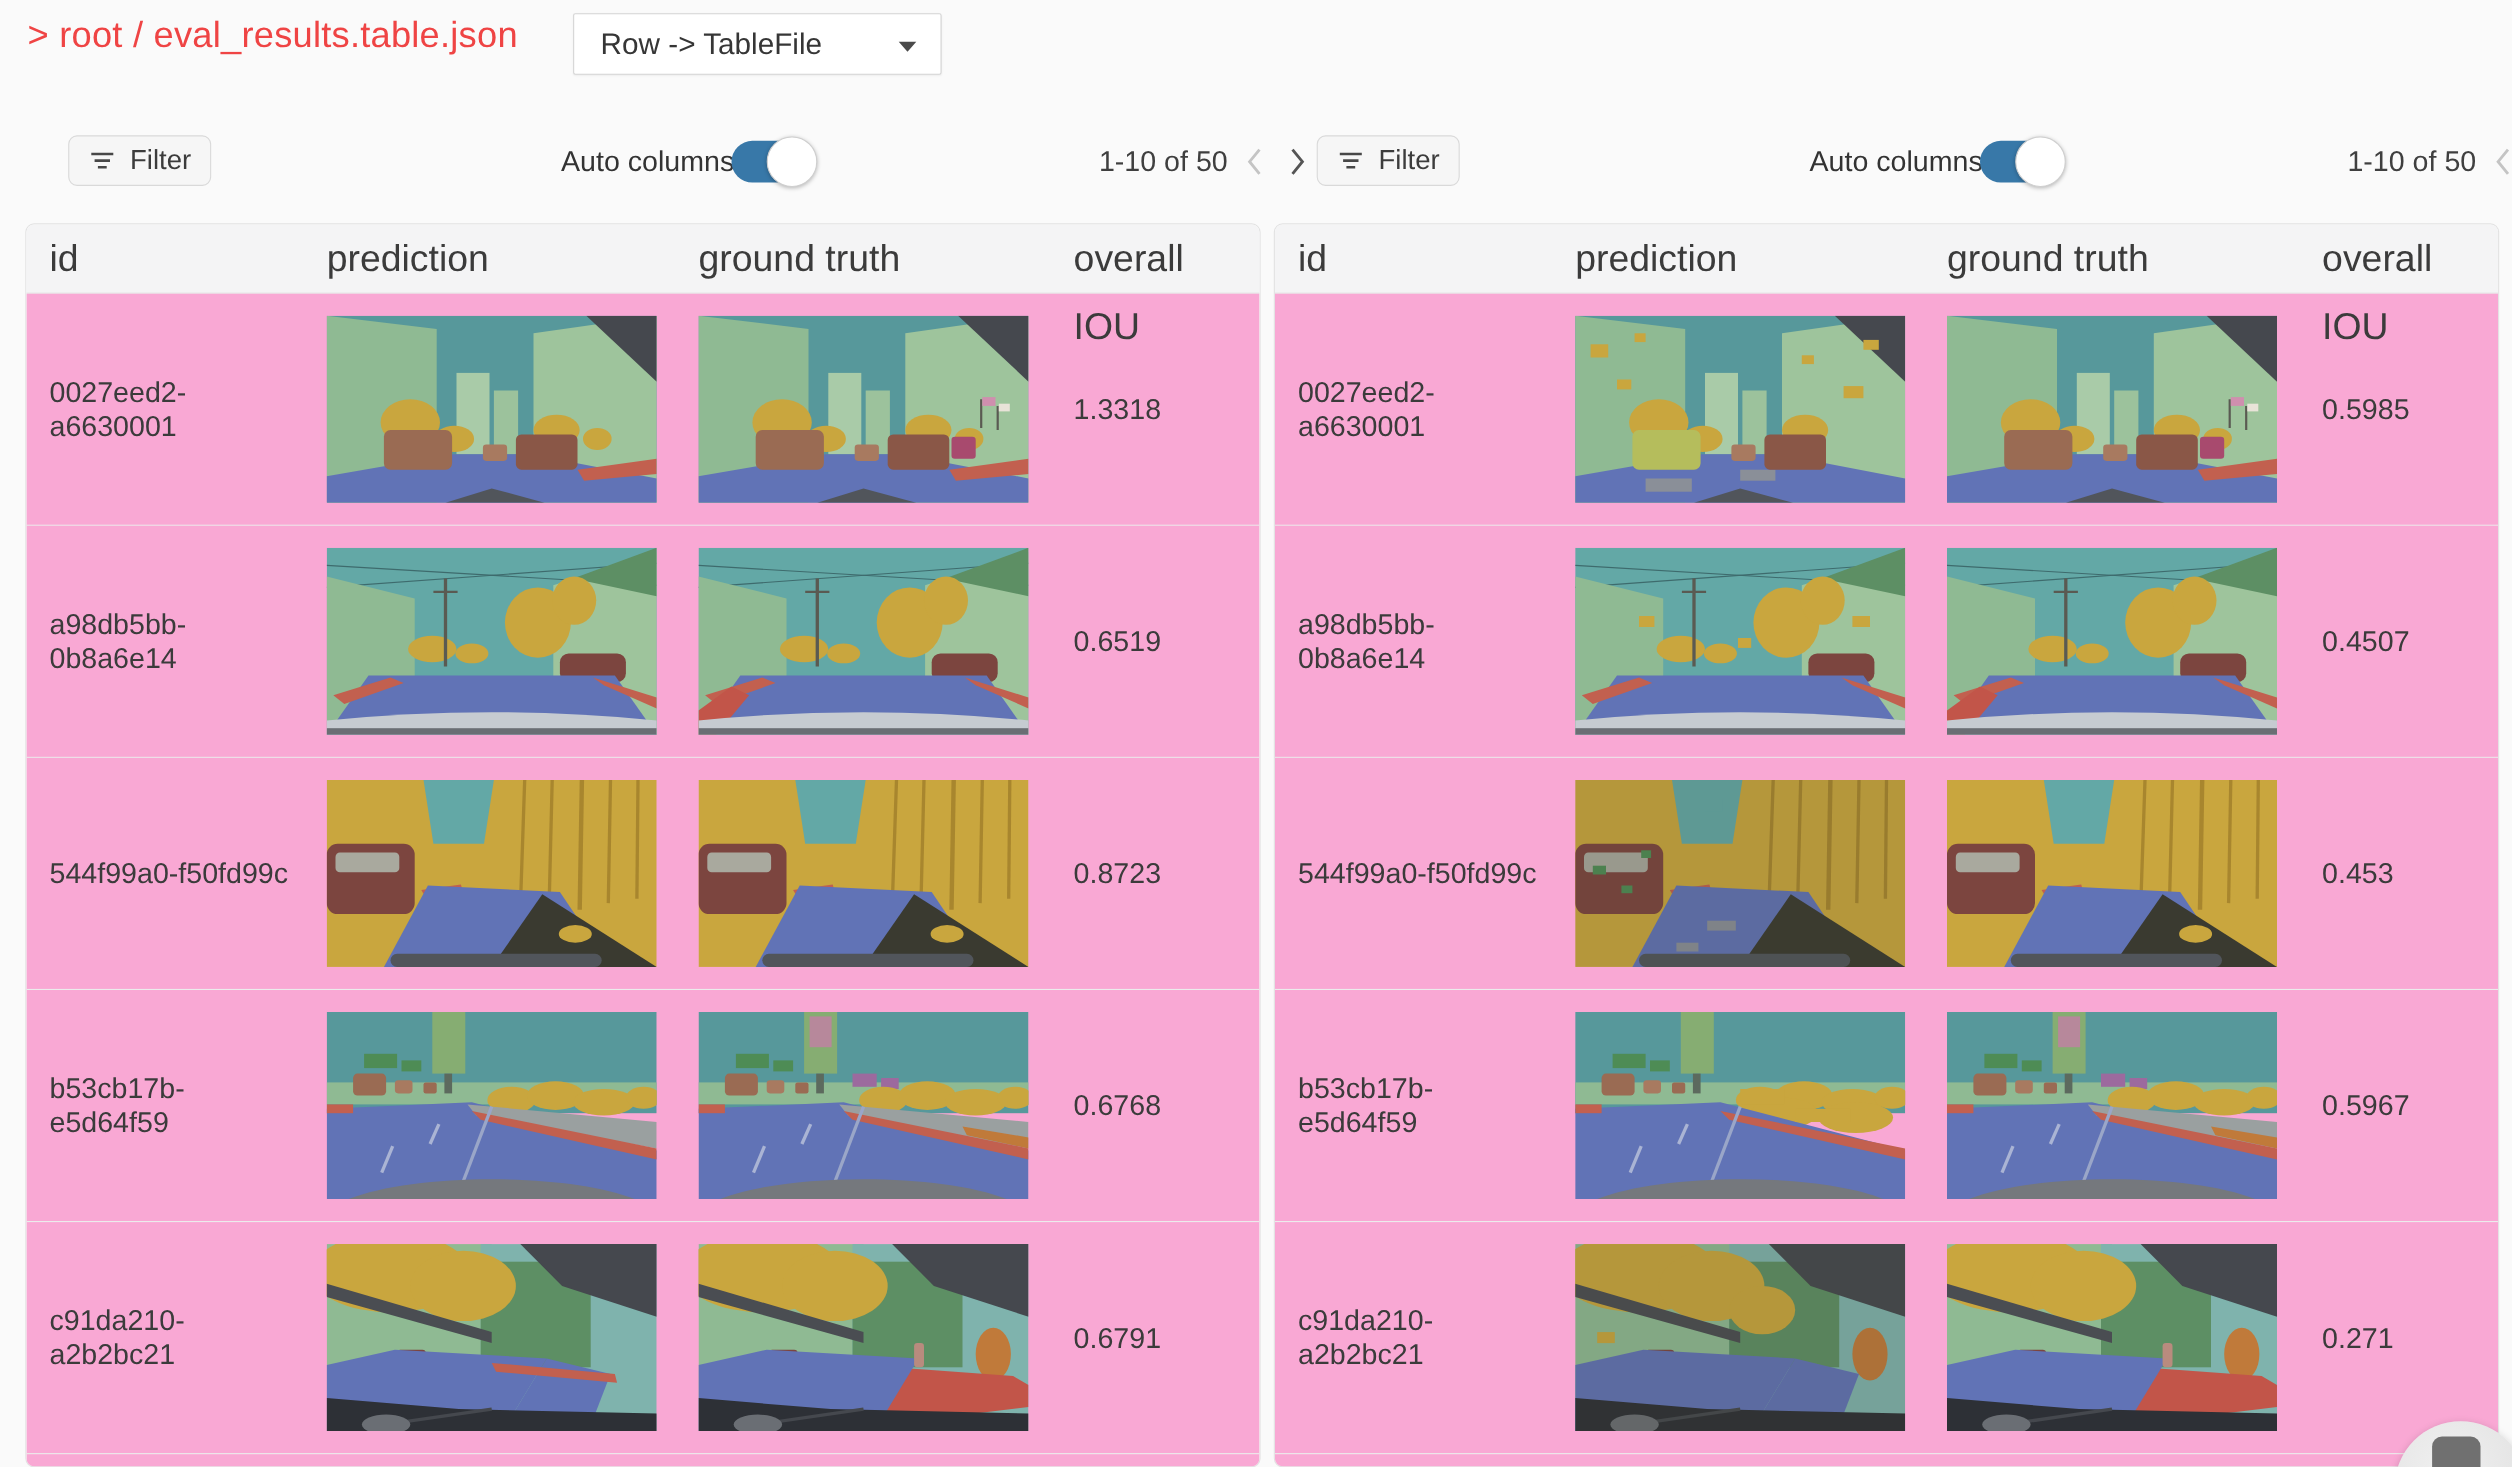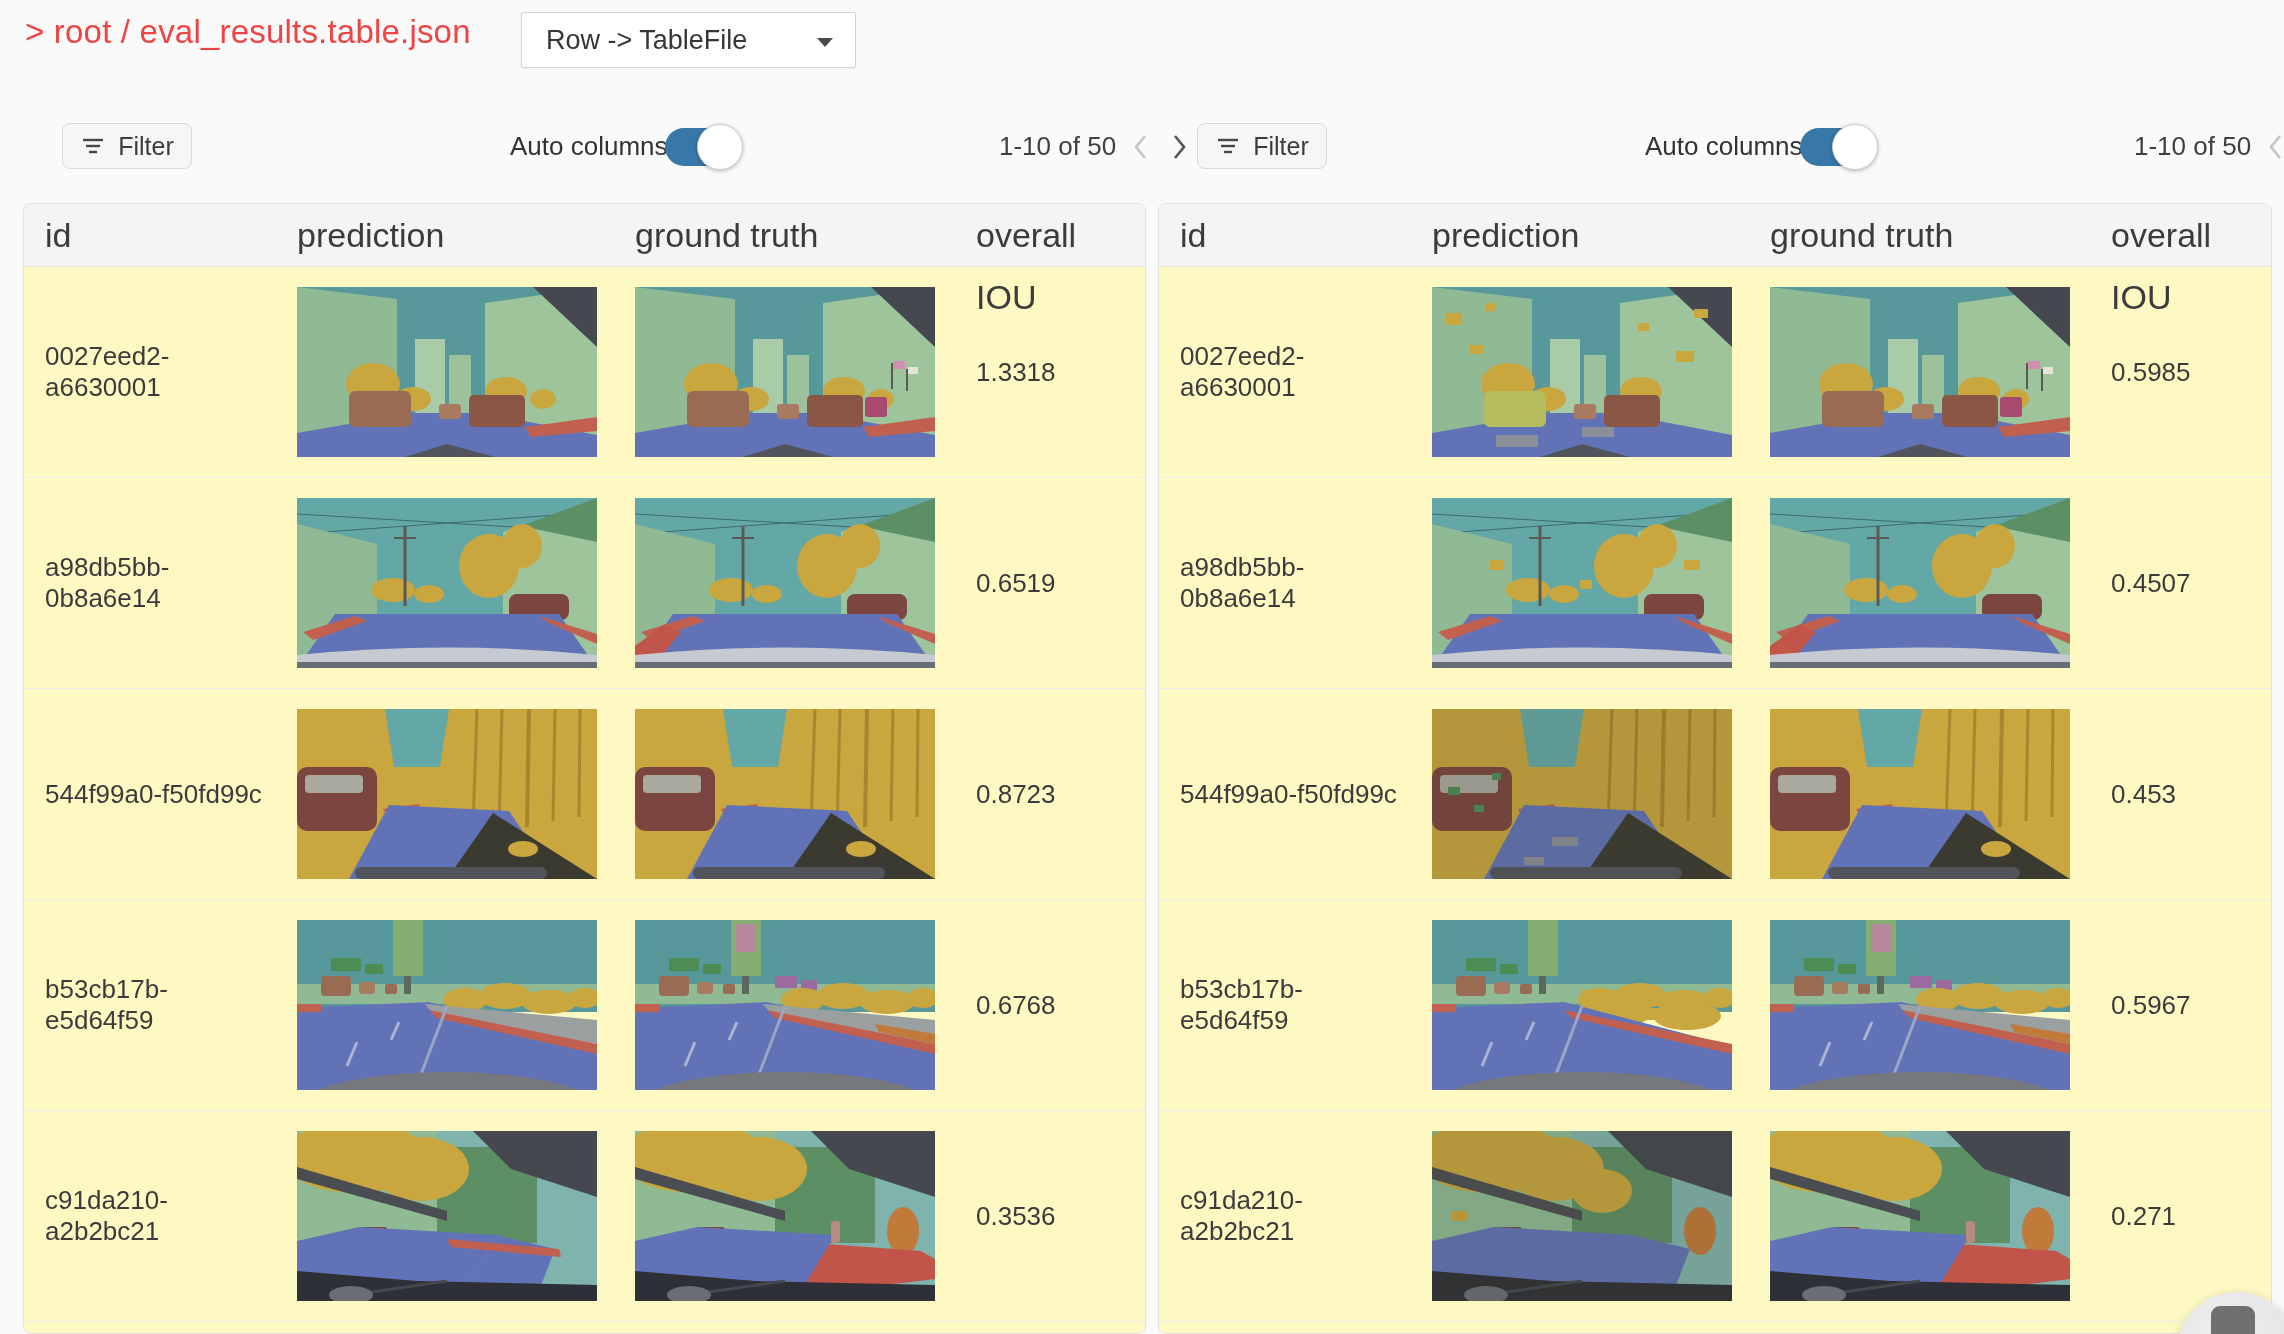--- a/index.html
+++ b/index.html
@@ -50,21 +50,21 @@
   }
   #panel-0{left:23px;width:1123px;}
   #panel-1{left:1158px;width:1114px;}
   #panel-0 .table{width:1123px;}
   #panel-1 .table{width:1114px;}
   .thead{display:flex;height:62px;background:#f4f4f5;border-bottom:1px solid #e4e4e4;}
   .th{line-height:62px;font-size:34px;color:#3b3b3b;box-sizing:border-box;}
   .th-id{width:252px;padding-left:21px;}
   .th-pred,.th-gt{width:338px;padding-left:21px;}
   .th-iou{flex:1;padding-left:24px;}
-  .tr{display:flex;align-items:center;height:211px;border-bottom:1px solid #ececec;background:#fef9c3;box-sizing:border-box;}
+  .tr{display:flex;align-items:center;height:211px;border-bottom:1px solid #ececec;background:#f9a8d4;box-sizing:border-box;}
   .tr.partial{height:13px;border-bottom:none;}
   .td-id{width:252px;padding-left:21px;font-size:26px;color:#3b3b3b;box-sizing:border-box;}
   .td-img{width:338px;box-sizing:border-box;}
   .td-img svg{display:block;margin-left:21px;width:300px;height:170px;cursor:pointer;}
   .td-iou{flex:1;padding-left:24px;font-size:26px;color:#3b3b3b;box-sizing:border-box;}
   
   .fab{
     position:absolute;left:2177px;top:1292px;width:120px;height:120px;border-radius:50%;
     background:radial-gradient(circle at 40% 35%,#f0f0f0,#dedede);
     box-shadow:0 2px 8px rgba(0,0,0,.18);cursor:pointer;
@@ -347,21 +347,21 @@
                 <ellipse cx="268" cy="100" rx="16" ry="24" fill="#c07a3a"></ellipse>
                 <rect x="64" y="96" width="26" height="14" fill="#7c453f" rx="3"></rect>
                 <polygon points="96,106 286,120 300,128 300,148 120,170 96,170" fill="#c25549"></polygon>
                 <polygon points="0,170 0,110 62,96 200,104 160,170" fill="#6173b6"></polygon>
                 <rect x="196" y="90" width="9" height="22" fill="#b98b7e" rx="3"></rect>
                 <polygon points="0,170 0,140 120,150 300,154 300,170" fill="#2d3036"></polygon>
                 <line x1="40" y1="166" x2="150" y2="150" stroke="#45484e" stroke-width="3"></line>
                 <ellipse cx="54" cy="164" rx="22" ry="9" fill="#6a6e74"></ellipse>
               </svg>
     </div>
-    <div class="td-iou">0.3536</div>
+    <div class="td-iou">0.6791</div>
   </div>
 <div class="tr partial"></div>
         </div>
     </div>
   </div>
 
   <div class="panel" id="panel-1">
     <div class="controls">
       <div class="filter-btn">
         <svg width="26" height="20">

